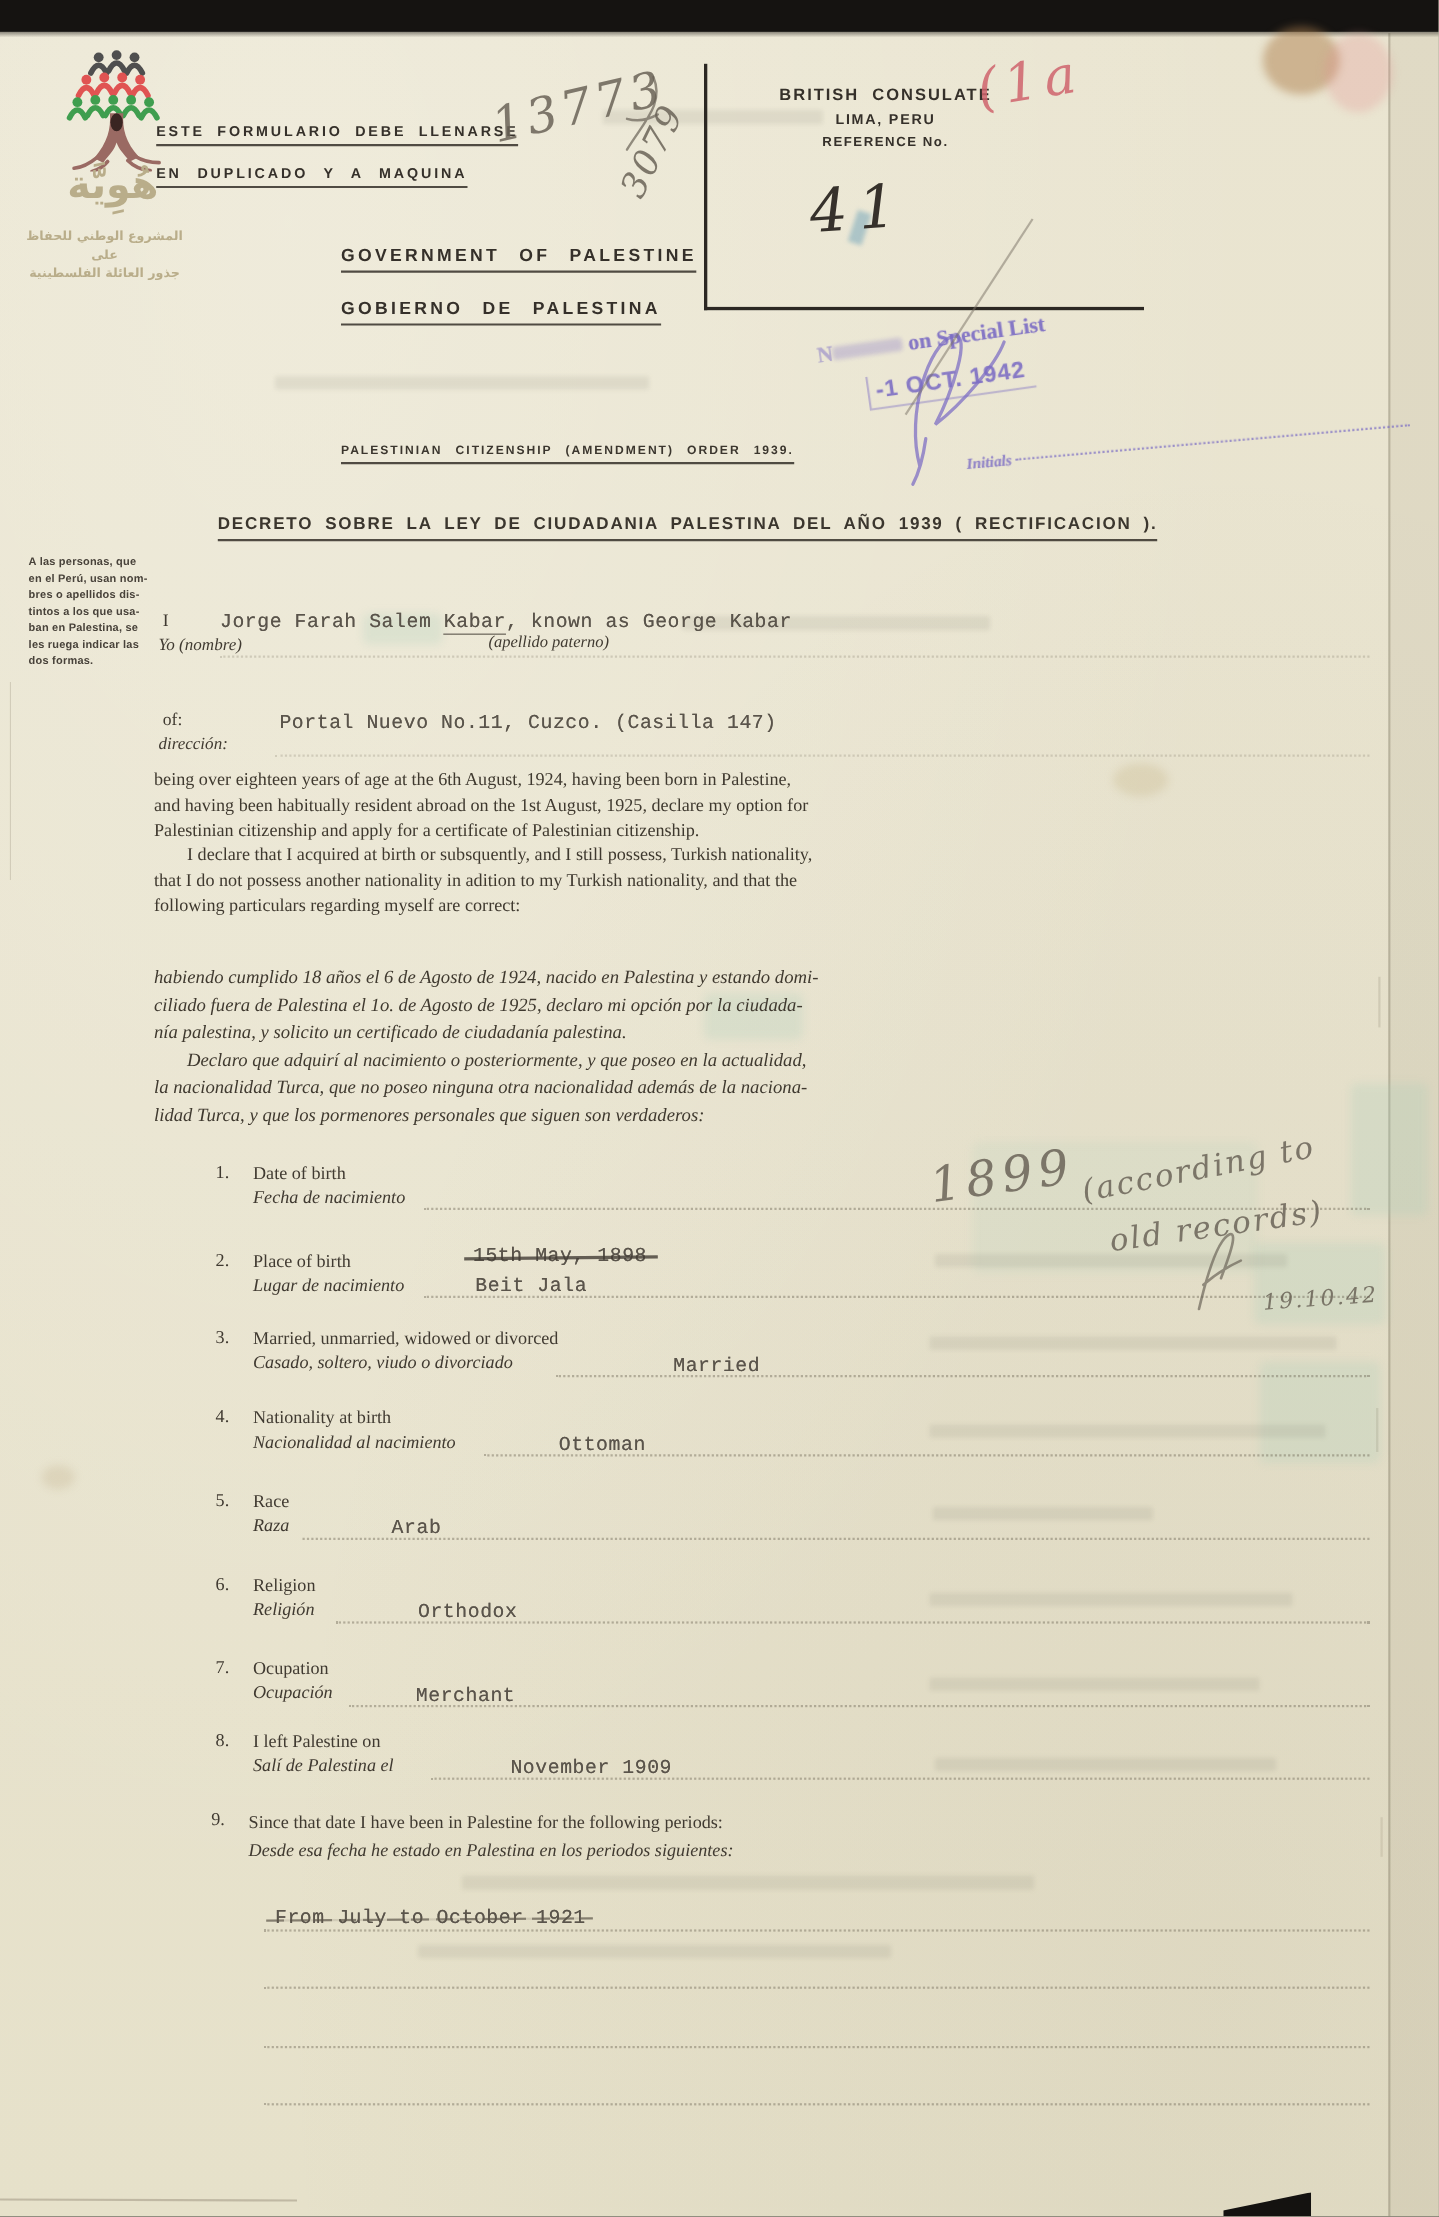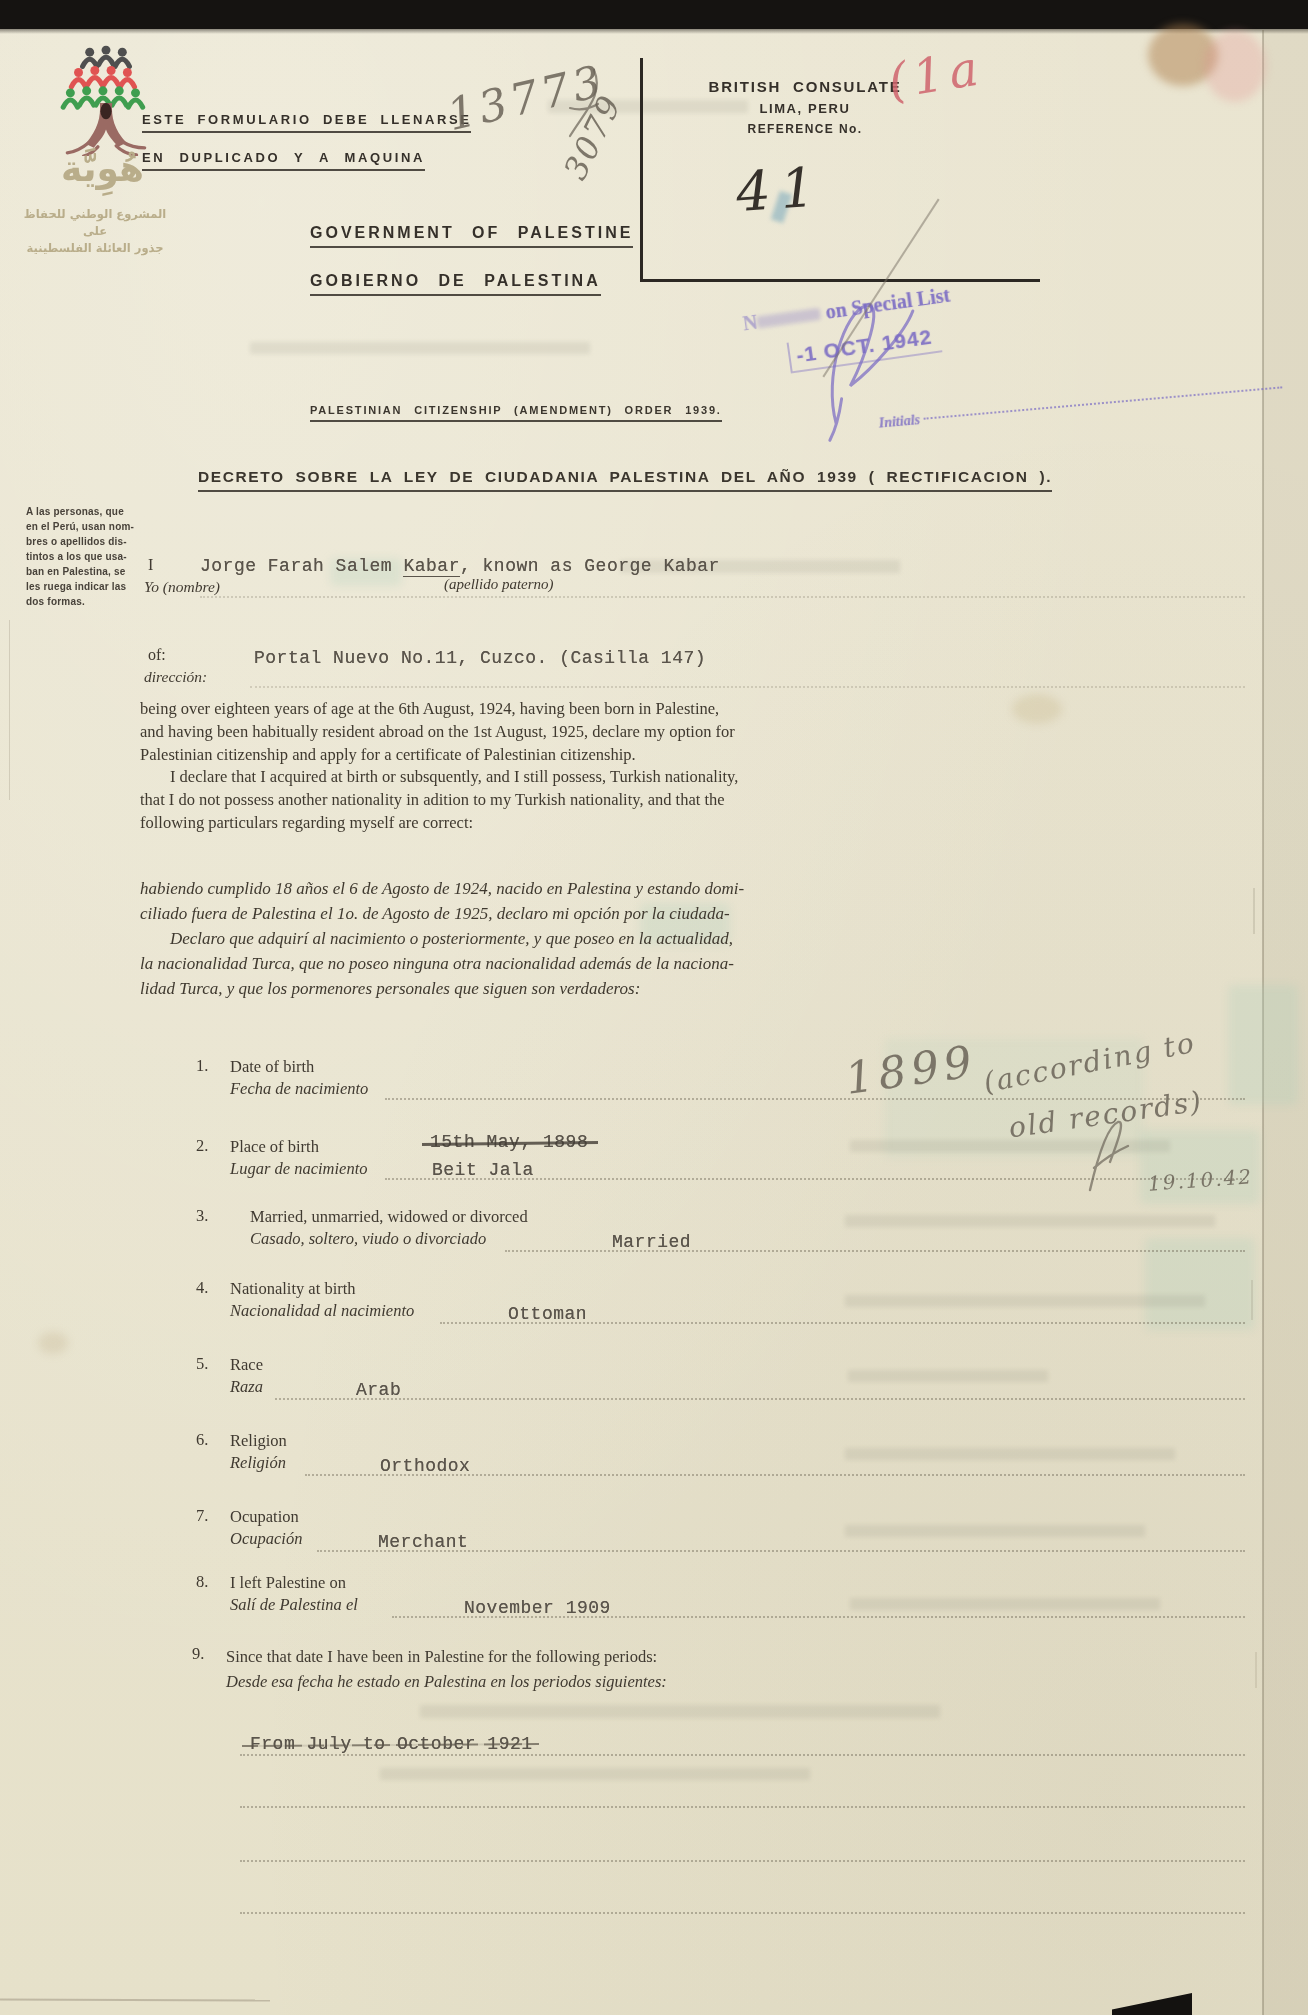--- a/index.html
+++ b/index.html
@@ -199,20 +199,21 @@
     <div>and having been habitually resident abroad on the 1st August, 1925, declare my option for</div>
     <div>Palestinian citizenship and apply for a certificate of Palestinian citizenship.</div>
     <div style="padding-left:30px;">I declare that I acquired at birth or subsquently, and I still possess, Turkish nationality,</div>
     <div>that I do not possess another nationality in adition to my Turkish nationality, and that the</div>
     <div>following particulars regarding myself are correct:</div>
   </div>
 
   <div class="para it" style="left:140px;top:876px;font-size:17px;line-height:25px;">
     <div>habiendo cumplido 18 años el 6 de Agosto de 1924, nacido en Palestina y estando domi-</div>
     <div>ciliado fuera de Palestina el 1o. de Agosto de 1925, declaro mi opción por la ciudada-</div>
+    <div>nía palestina, y solicito un certificado de ciudadanía palestina.</div>
     <div style="padding-left:30px;">Declaro que adquirí al nacimiento o posteriormente, y que poseo en la actualidad,</div>
     <div>la nacionalidad Turca, que no poseo ninguna otra nacionalidad además de la naciona-</div>
     <div>lidad Turca, y que los pormenores personales que siguen son verdaderos:</div>
   </div>
 
   <div class="abs" style="left:196px;top:1056px;display:flex;gap:12px;">
     <span class="serif" style="font-size:16.5px;width:22px;">1.</span>
     <div style="line-height:22px;">
       <div class="serif" style="font-size:16.5px;">Date of birth</div>
       <div class="serif it" style="font-size:16.5px;">Fecha de nacimiento</div>
@@ -234,21 +235,21 @@
     <div style="line-height:22px;">
       <div class="serif" style="font-size:16.5px;">Place of birth</div>
       <div class="serif it" style="font-size:16.5px;">Lugar de nacimiento</div>
     </div>
   </div>
   <div class="dotline" style="left:385px;top:1178px;width:860px;"></div>
   <div class="typed" style="left:432px;top:1160px;">Beit Jala</div>
 
   <div class="abs" style="left:196px;top:1206px;display:flex;gap:12px;">
     <span class="serif" style="font-size:16.5px;width:22px;">3.</span>
-    <div style="line-height:22px;margin-left:20px;">
+    <div style="line-height:22px;">
       <div class="serif" style="font-size:16.5px;">Married, unmarried, widowed or divorced</div>
       <div class="serif it" style="font-size:16.5px;">Casado, soltero, viudo o divorciado</div>
     </div>
   </div>
   <div class="dotline" style="left:505px;top:1250px;width:740px;"></div>
   <div class="typed" style="left:612px;top:1232px;">Married</div>
 
   <div class="abs" style="left:196px;top:1278px;display:flex;gap:12px;">
     <span class="serif" style="font-size:16.5px;width:22px;">4.</span>
     <div style="line-height:22px;">

